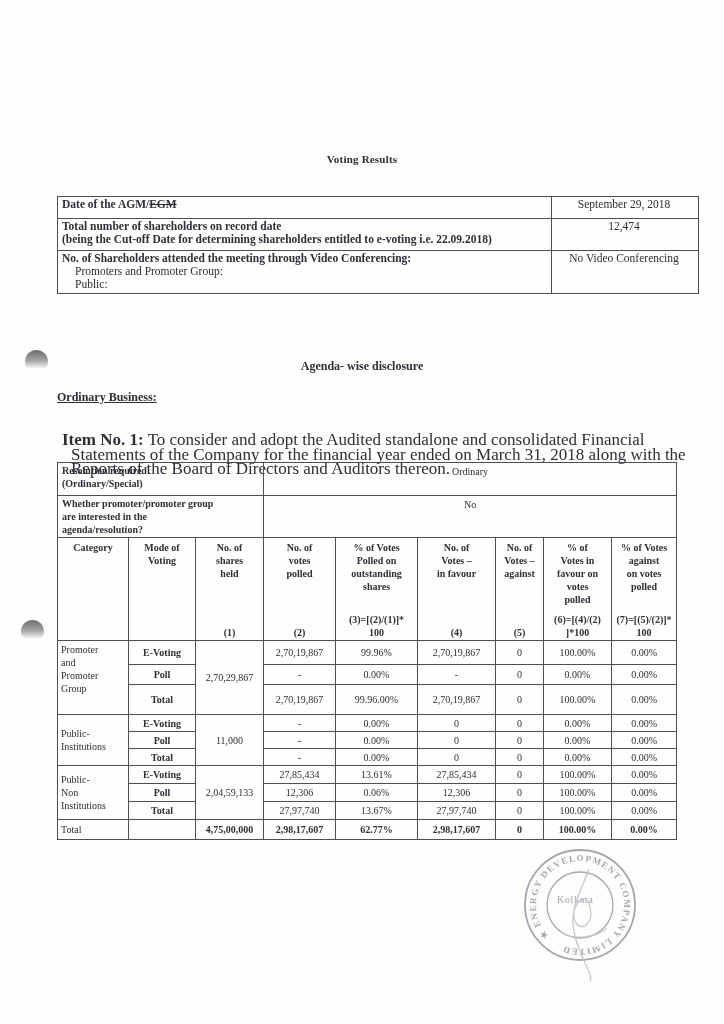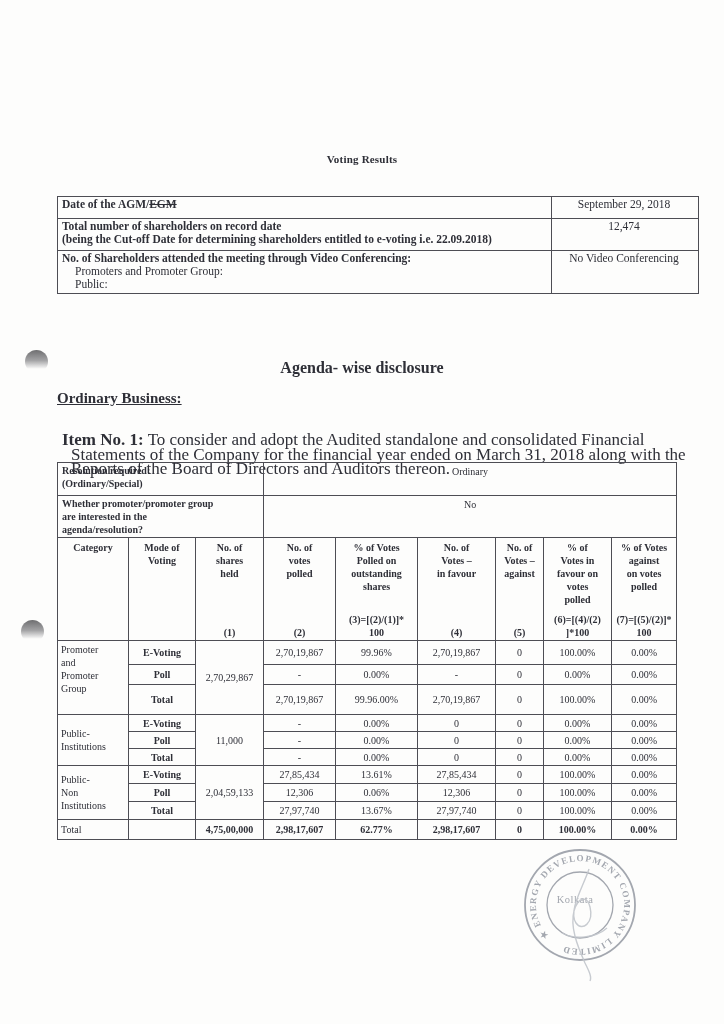--- a/index.html
+++ b/index.html
@@ -28,25 +28,25 @@
   .t1 .val { width:136px; text-align:center; }
   .bold { font-weight:bold; }
   .strike { text-decoration:line-through; }
   .ind1 { padding-left:16px; }
   .ind2 { padding-left:13px; }
   .ln { height:13px; line-height:13px; }
 
   
   .agenda-heading {
     position:absolute; top:359px; left:0; width:100%;
-    text-align:center; font-weight:bold; font-size:16px;
+    text-align:center; font-weight:bold; font-size:12px;
   }
   .business-heading {
     position:absolute; top:390px; left:57px;
-    font-weight:bold; font-size:15px; text-decoration:underline;
+    font-weight:bold; font-size:12px; text-decoration:underline;
   }
   .item-para {
     position:absolute; top:416px; left:62px; width:616px;
     font-size:17px; line-height:14.5px;
     padding-left:9px; text-indent:-9px;
   }
 
   
   .t2 {
     position:absolute; left:57px; top:462px; width:619px;

